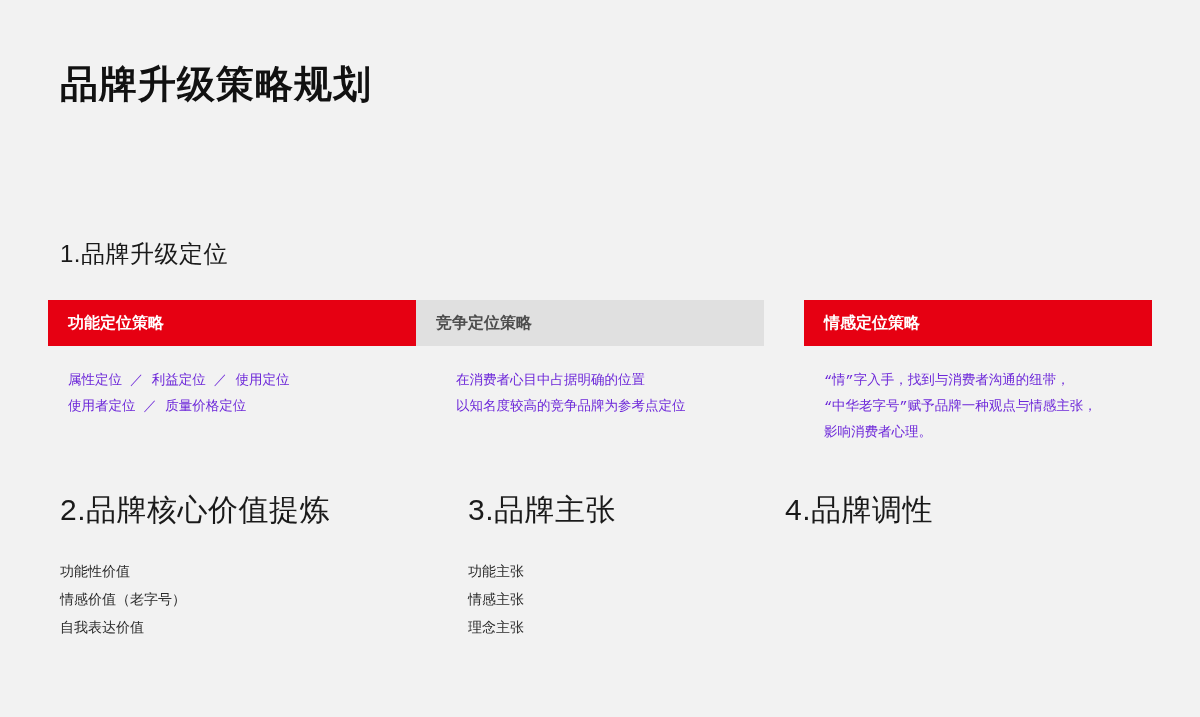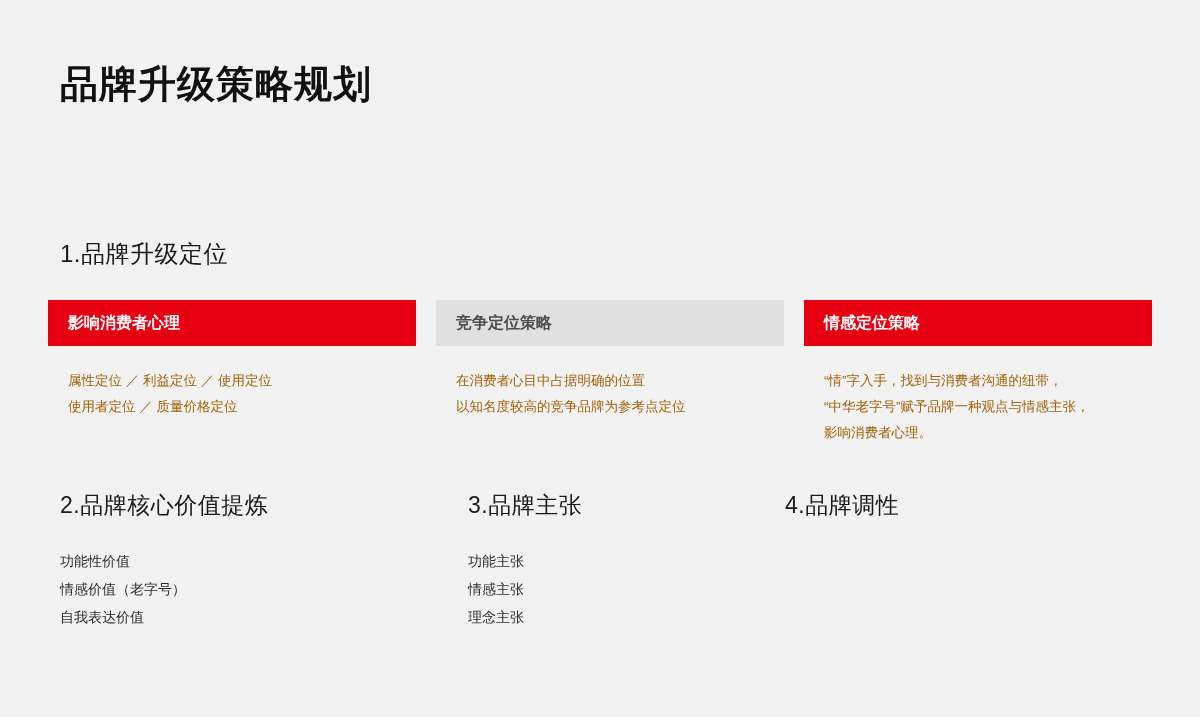--- a/index.html
+++ b/index.html
@@ -69,27 +69,27 @@
   }
   .card-header.muted {
     background: #e0e0e0;
     color: #4d4d4d;
     width: 348px;
   }
   .card-body {
     padding: 22px 20px 0 20px;
     font-size: 13.5px;
     line-height: 26px;
-    color: #a16207;
+    color: #6d28d9;
+    font-family: Liberation Mono, monospace;
   }
   .card-body div {
     white-space: nowrap;
   }
   .card-2 .card-header.muted {
-    margin-left: 20px;
   }
   .card-2 .card-body {
     padding-left: 40px;
   }
   .card-3 .card-header.accent {
     margin-left: 20px;
     width: 348px;
   }
   .card-3 .card-body {
     padding-left: 40px;
@@ -102,21 +102,21 @@
     width: 1100px;
   }
   .lower-col {
     position: absolute;
     top: 0;
   }
   .lower-col.c1 { left: 0px; }
   .lower-col.c2 { left: 408px; }
   .lower-col.c3 { left: 725px; }
   .lower-title {
-    font-size: 23px;
+    font-size: 30px;
     color: #1a1a1a;
     letter-spacing: 0.5px;
     margin-bottom: 26px;
     white-space: nowrap;
   }
   .lower-list {
     font-size: 14px;
     line-height: 28px;
     color: #2b2b2b;
   }
@@ -129,21 +129,21 @@
 
 <div class="slide">
 
   <div class="page-title">品牌升级策略规划</div>
 
   <div class="section-1-title">1.品牌升级定位</div>
 
   <div class="cards">
 
     <div class="card card-1">
-      <div class="card-header accent">影响消费者心理</div>
+      <div class="card-header accent">功能定位策略</div>
       <div class="card-body">
         <div>属性定位 ／ 利益定位 ／ 使用定位</div>
         <div>使用者定位 ／ 质量价格定位</div>
       </div>
     </div>
 
     <div class="card card-2">
       <div class="card-header muted">竞争定位策略</div>
       <div class="card-body">
         <div>在消费者心目中占据明确的位置</div>

